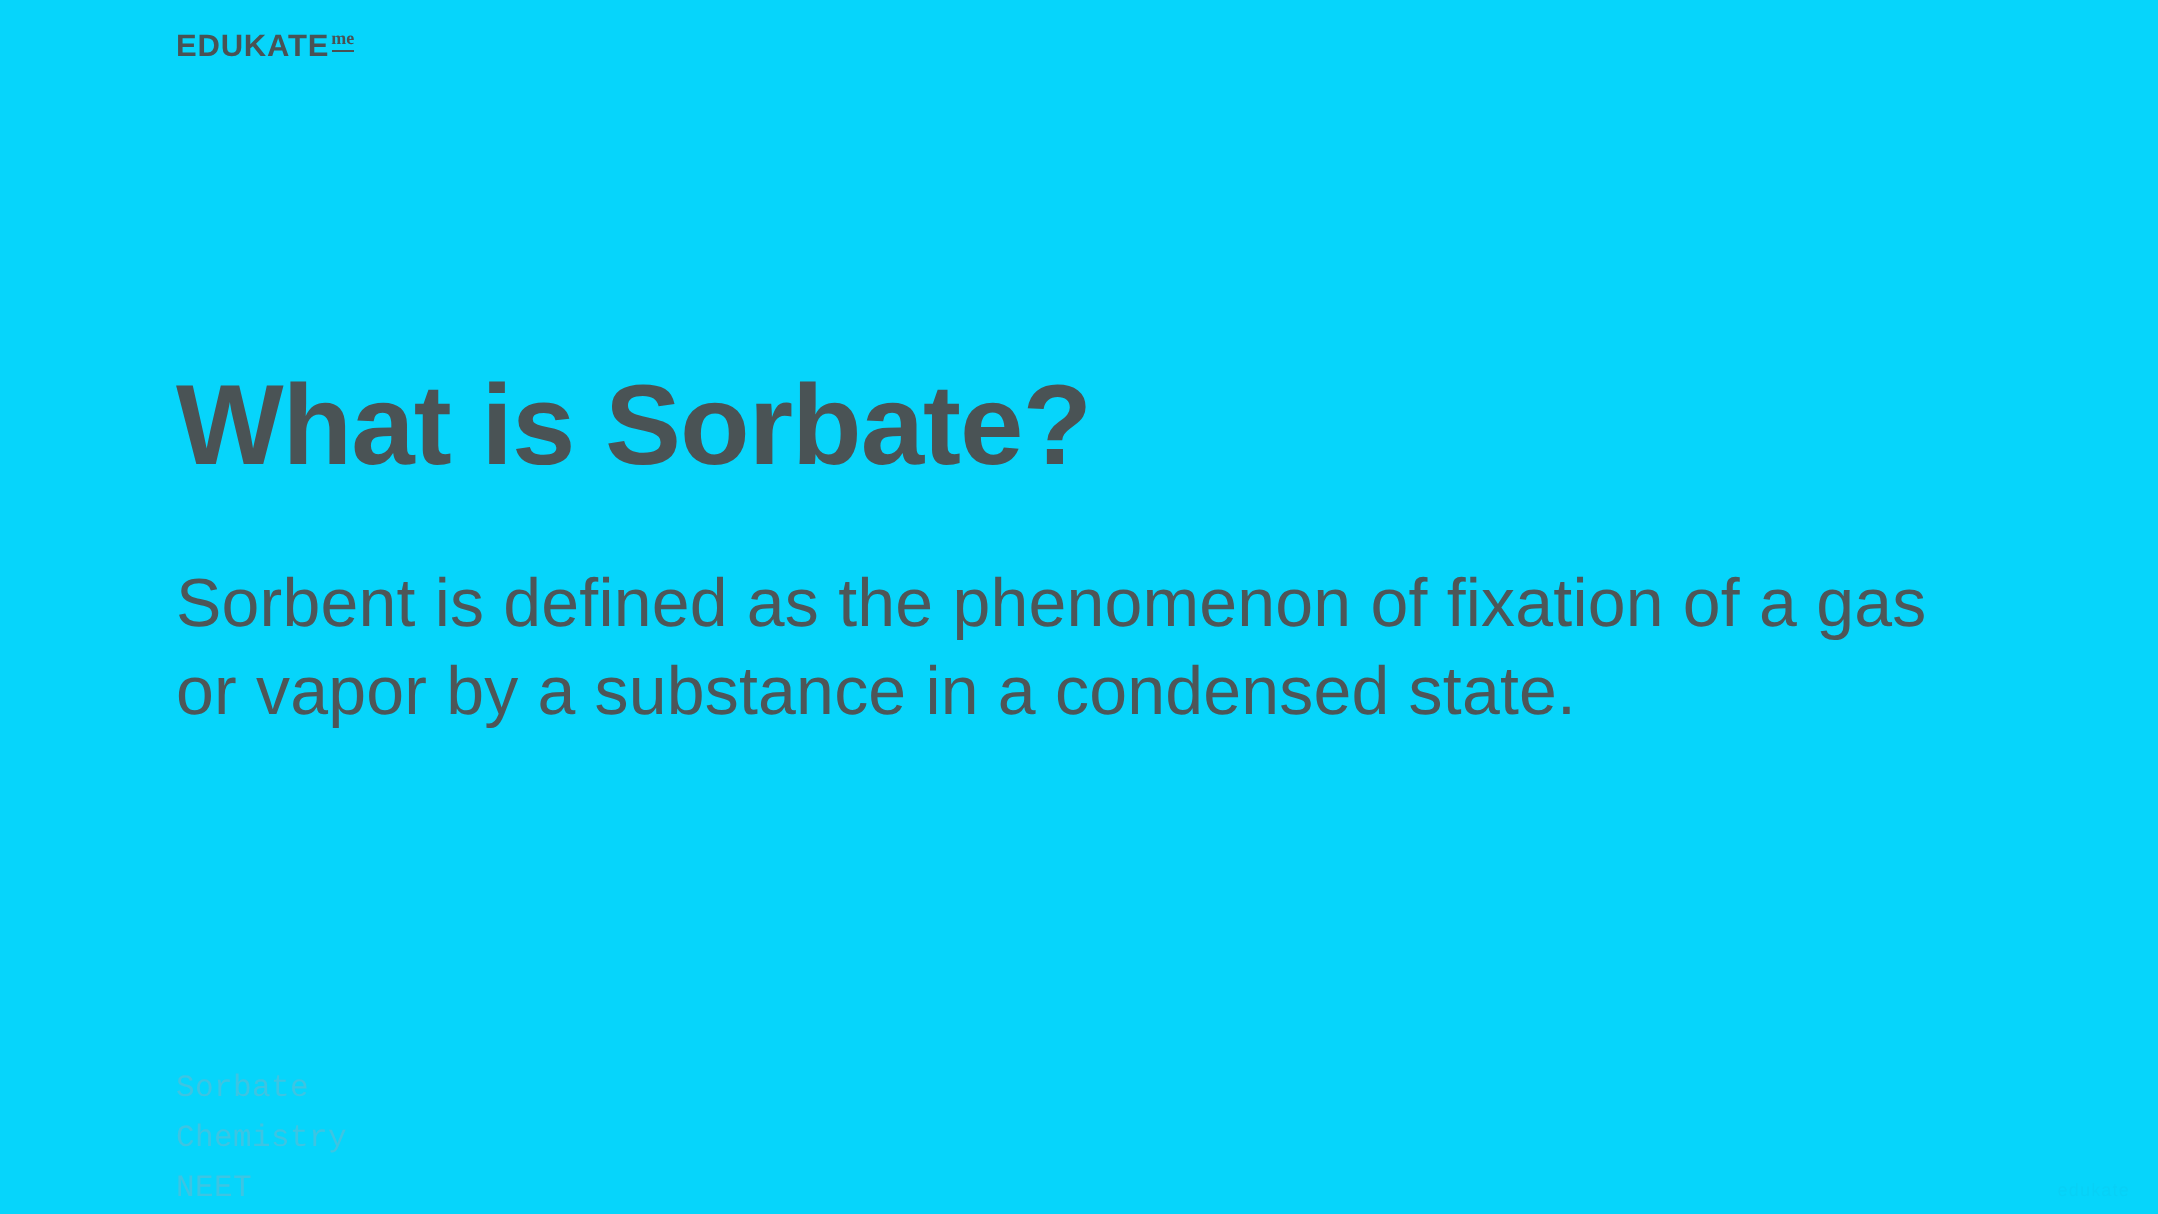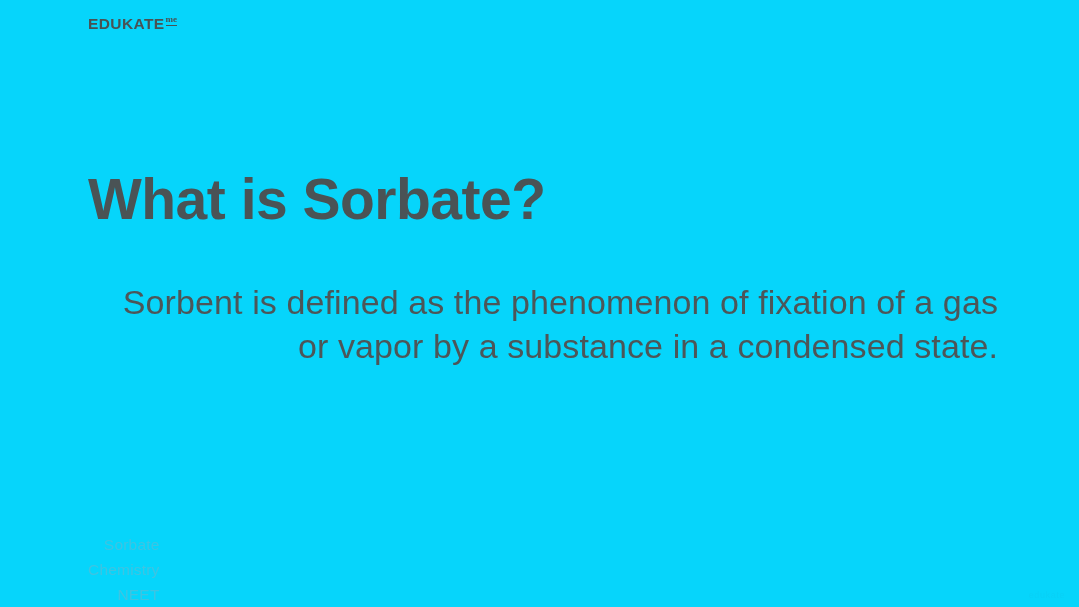--- a/index.html
+++ b/index.html
@@ -14,21 +14,20 @@
     font-family: "Liberation Sans", sans-serif;
     background: #06d5fb;
   }
 
   .slide {
     position: relative;
     width: 1079px;
     height: 607px;
     background: #06d5fb;
     overflow: hidden;
-    text-align: right;
   }
 
   
   .brand {
     position: absolute;
     left: 88px;
     top: 16px;
     display: flex;
     align-items: flex-start;
     line-height: 1;
@@ -51,21 +50,21 @@
     margin-left: 1px;
     margin-top: -1px;
     border-bottom: 1.5px solid #495254;
     padding-bottom: 1px;
   }
 
   
   .title {
     position: absolute;
     left: 88px;
-    top: 132px;
+    top: 146px;
     font-size: 57px;
     font-weight: 700;
     color: #4a5355;
     letter-spacing: -0.5px;
     line-height: 1.05;
     white-space: nowrap;
   }
 
   
   .body-text {
@@ -88,20 +87,21 @@
     display: flex;
     flex-direction: column;
     gap: 0px;
   }
   .tag {
     font-size: 15.5px;
     font-weight: 400;
     color: #3ec4e2;
     line-height: 25px;
     letter-spacing: 0.2px;
+    font-family: Liberation Mono, monospace;
   }
 
   
   .watermark {
     position: absolute;
     right: 14px;
     bottom: 7px;
     font-size: 9px;
     letter-spacing: 0.6px;
     color: #0bcdf2;

